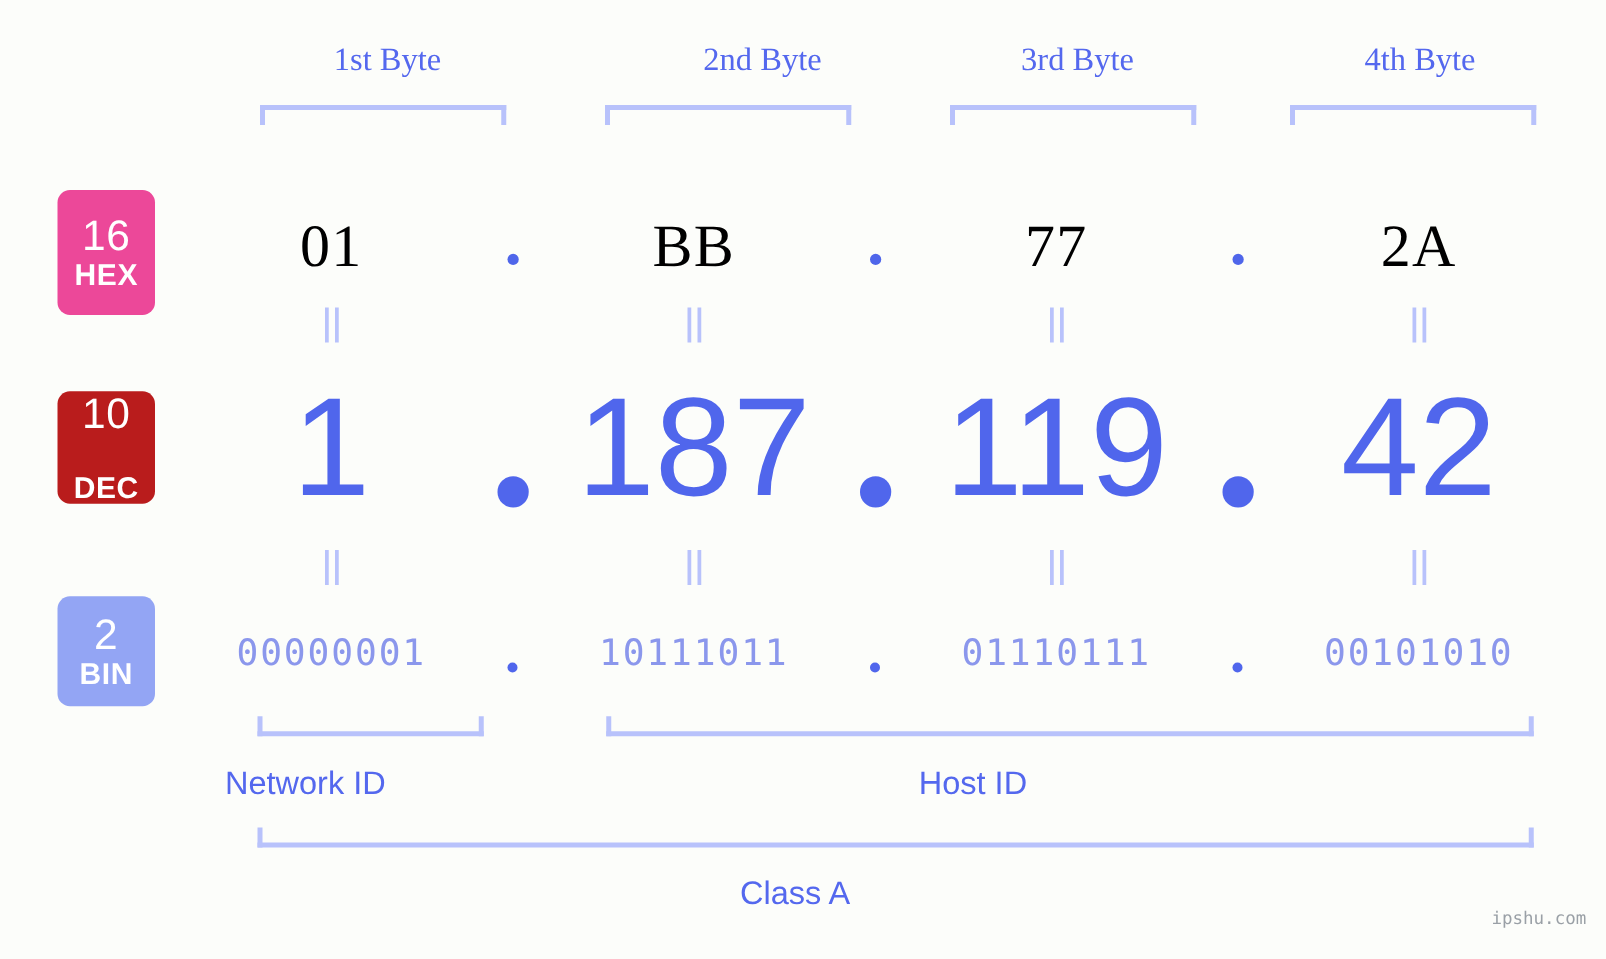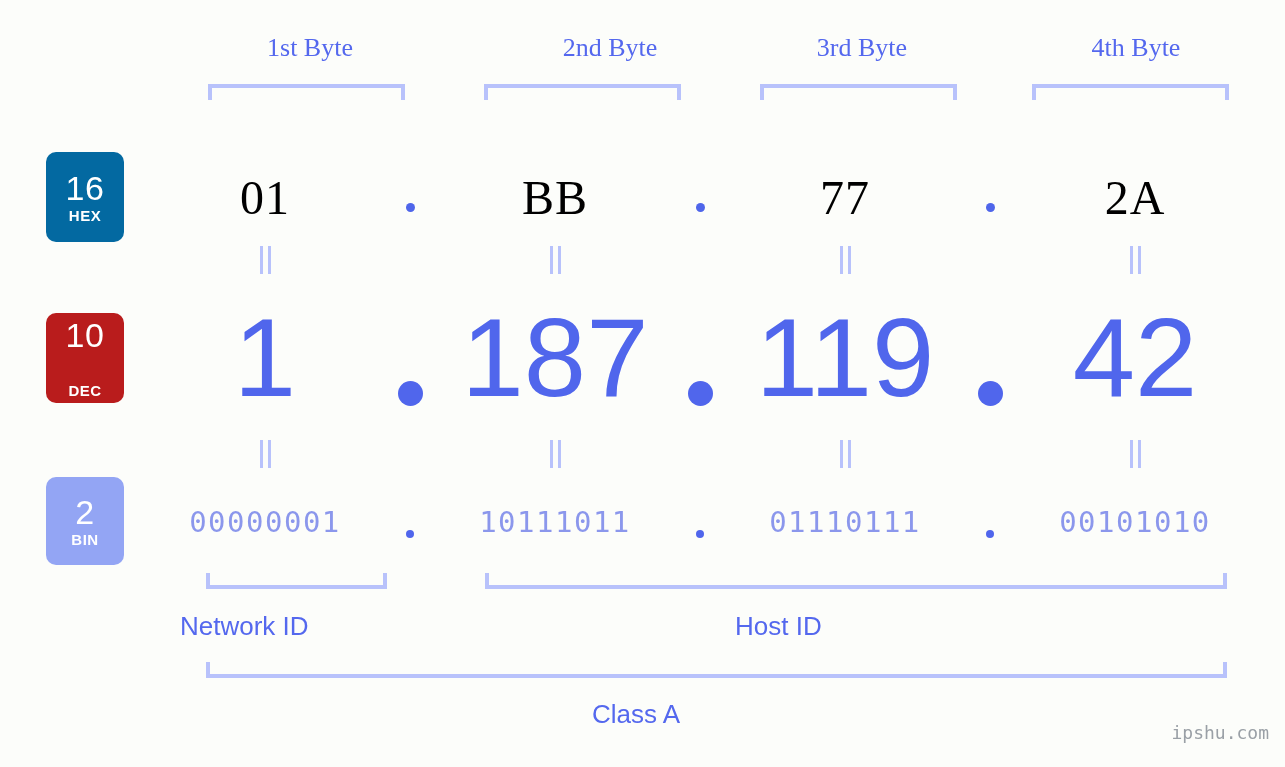--- a/index.html
+++ b/index.html
@@ -67,26 +67,26 @@
     align-items: center;
     justify-content: center;
     line-height: 1;
   }
   .badge .num {
     font-size: 34px;
     font-weight: 400;
     letter-spacing: 0.5px;
   }
   .badge .unit {
-    font-size: 15px;
+    font-size: 24px;
     font-weight: 700;
     margin-top: 3px;
     letter-spacing: 0.5px;
   }
-  #badge-hex { top: 152px; height: 90px; background: #0369a1; }
+  #badge-hex { top: 152px; height: 100px; background: #ec4899; }
   #badge-dec { top: 313px; height: 90px; background: #b91c1c; gap: 28px; }
   #badge-bin { top: 477px; height: 88px; background: #93a5f4; }
 
   
   .row {
     position: absolute;
     left: 150px;
     width: 1100px;
     display: flex;
     align-items: center;
@@ -198,21 +198,21 @@
     color: #5468ee;
     white-space: nowrap;
   }
 
   
   #watermark {
     position: absolute;
     right: 16px;
     bottom: 24px;
     font-family: "DejaVu Sans Mono", "Liberation Mono", monospace;
-    font-size: 18px;
+    font-size: 14px;
     color: #9aa0a6;
     letter-spacing: 0px;
   }
 </style>
 </head>
 <body>
 
 <div class="stage">
 
   <div class="byte-label" style="left:190px;">1st Byte</div>

